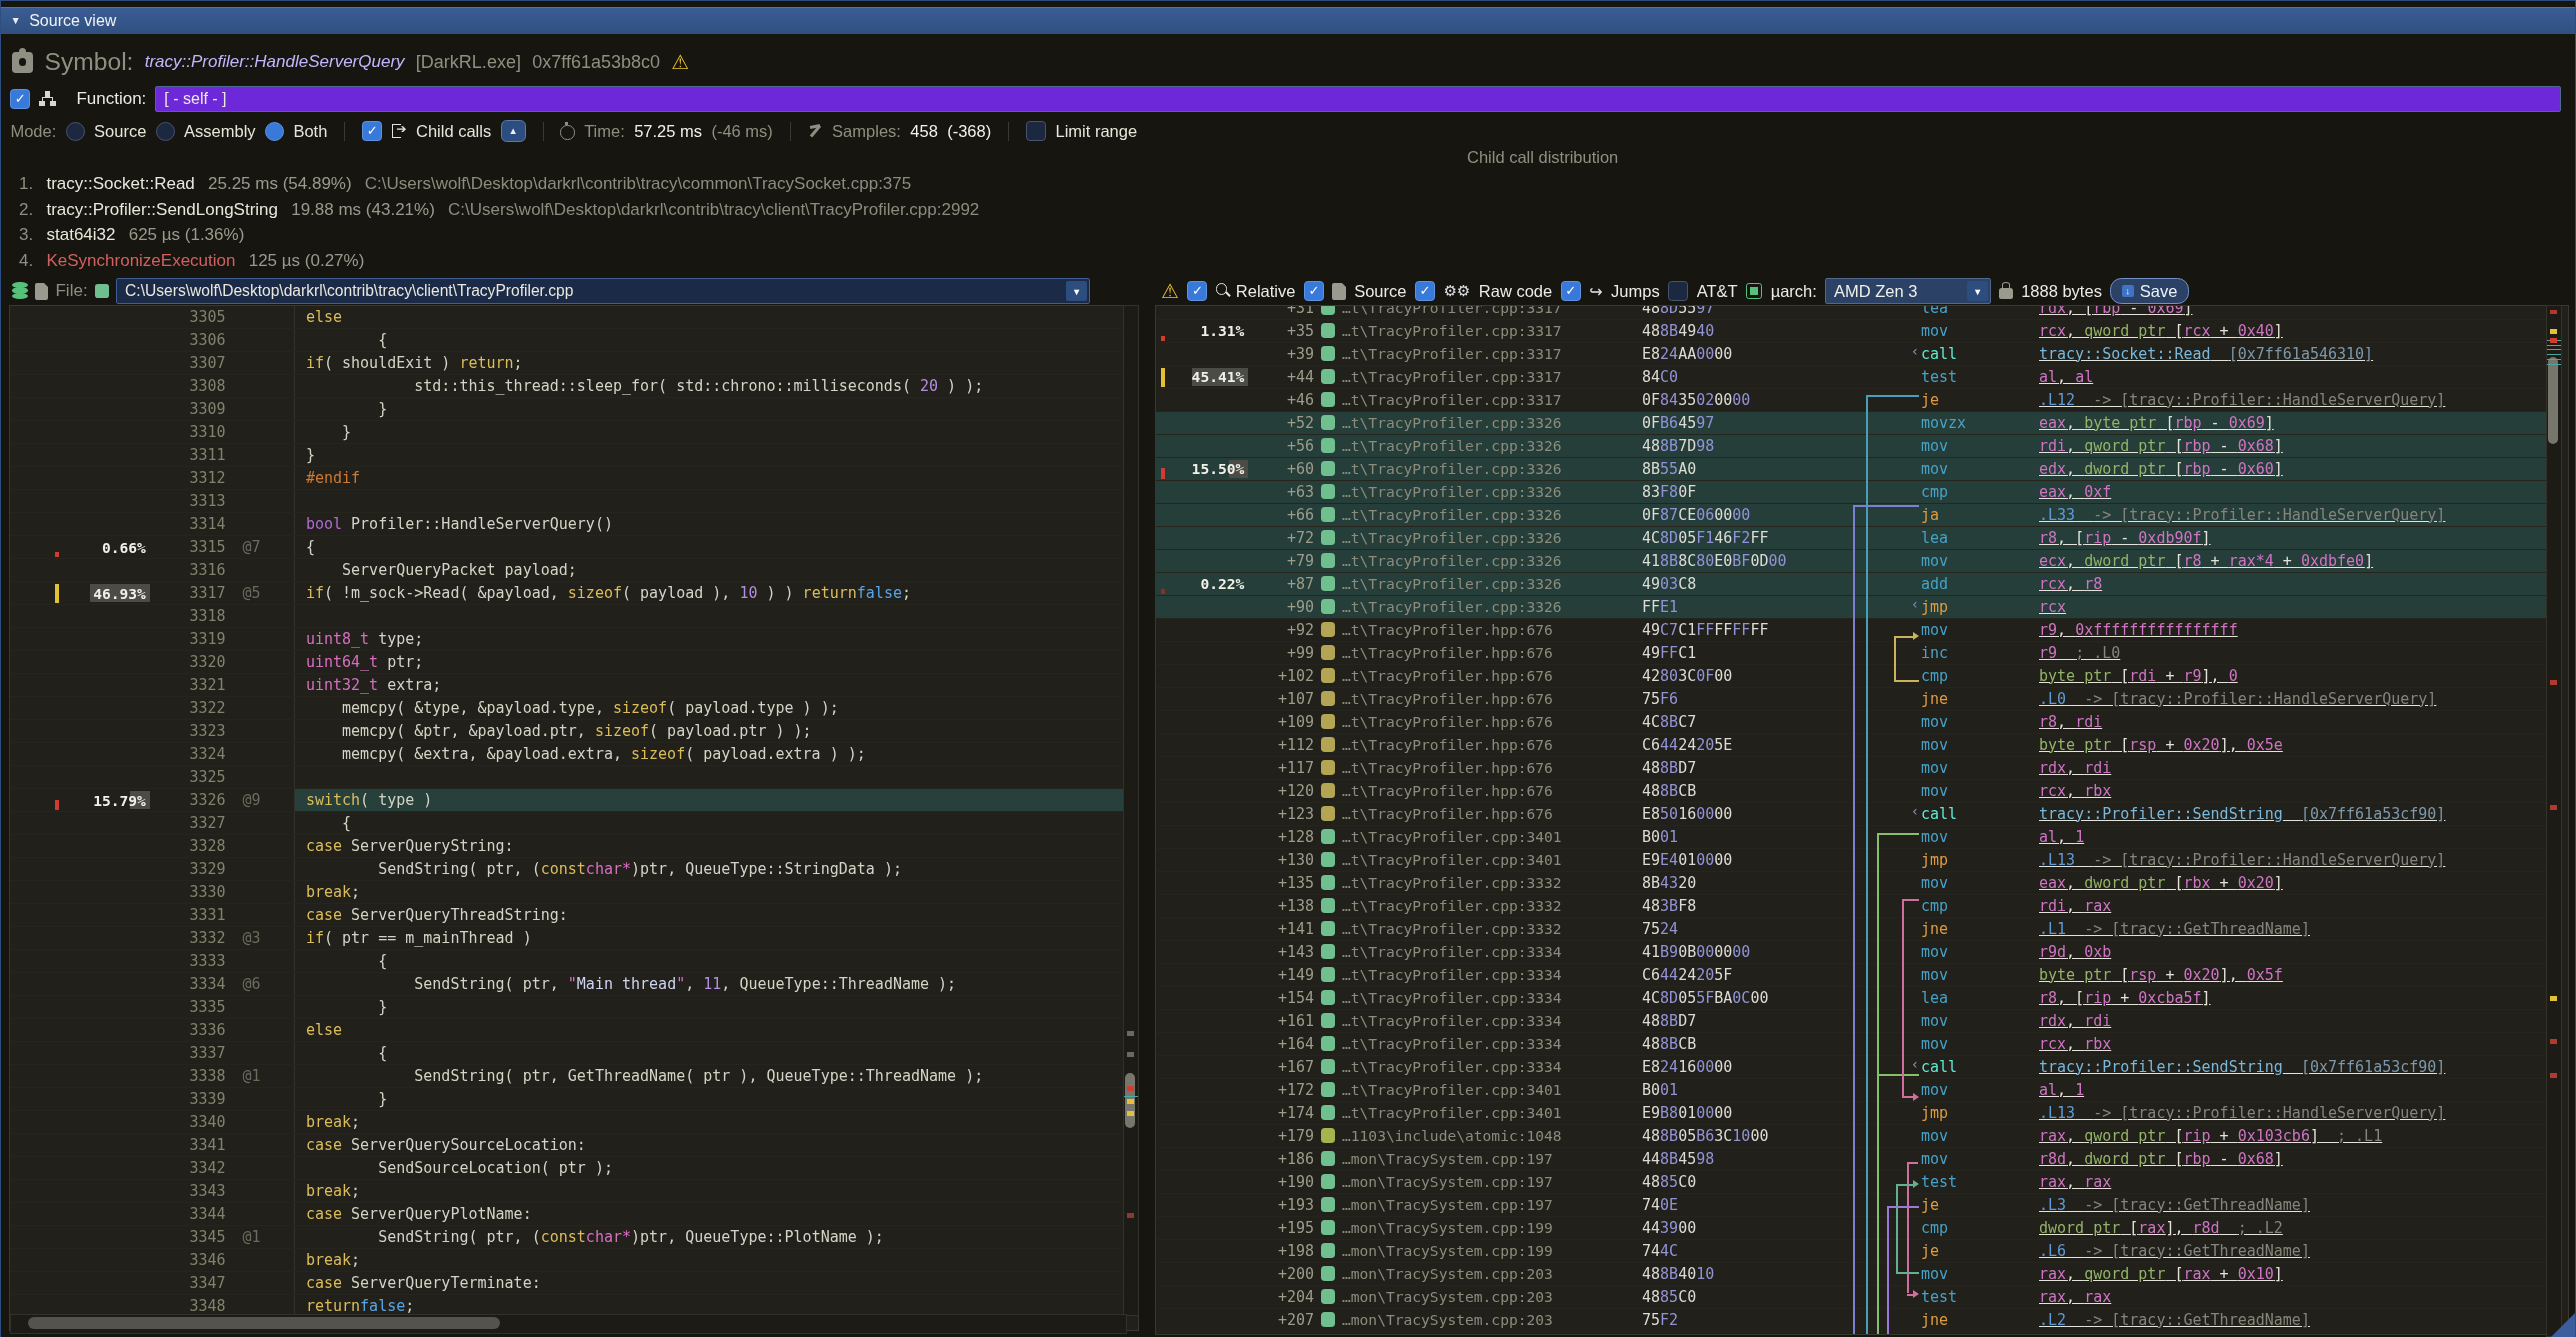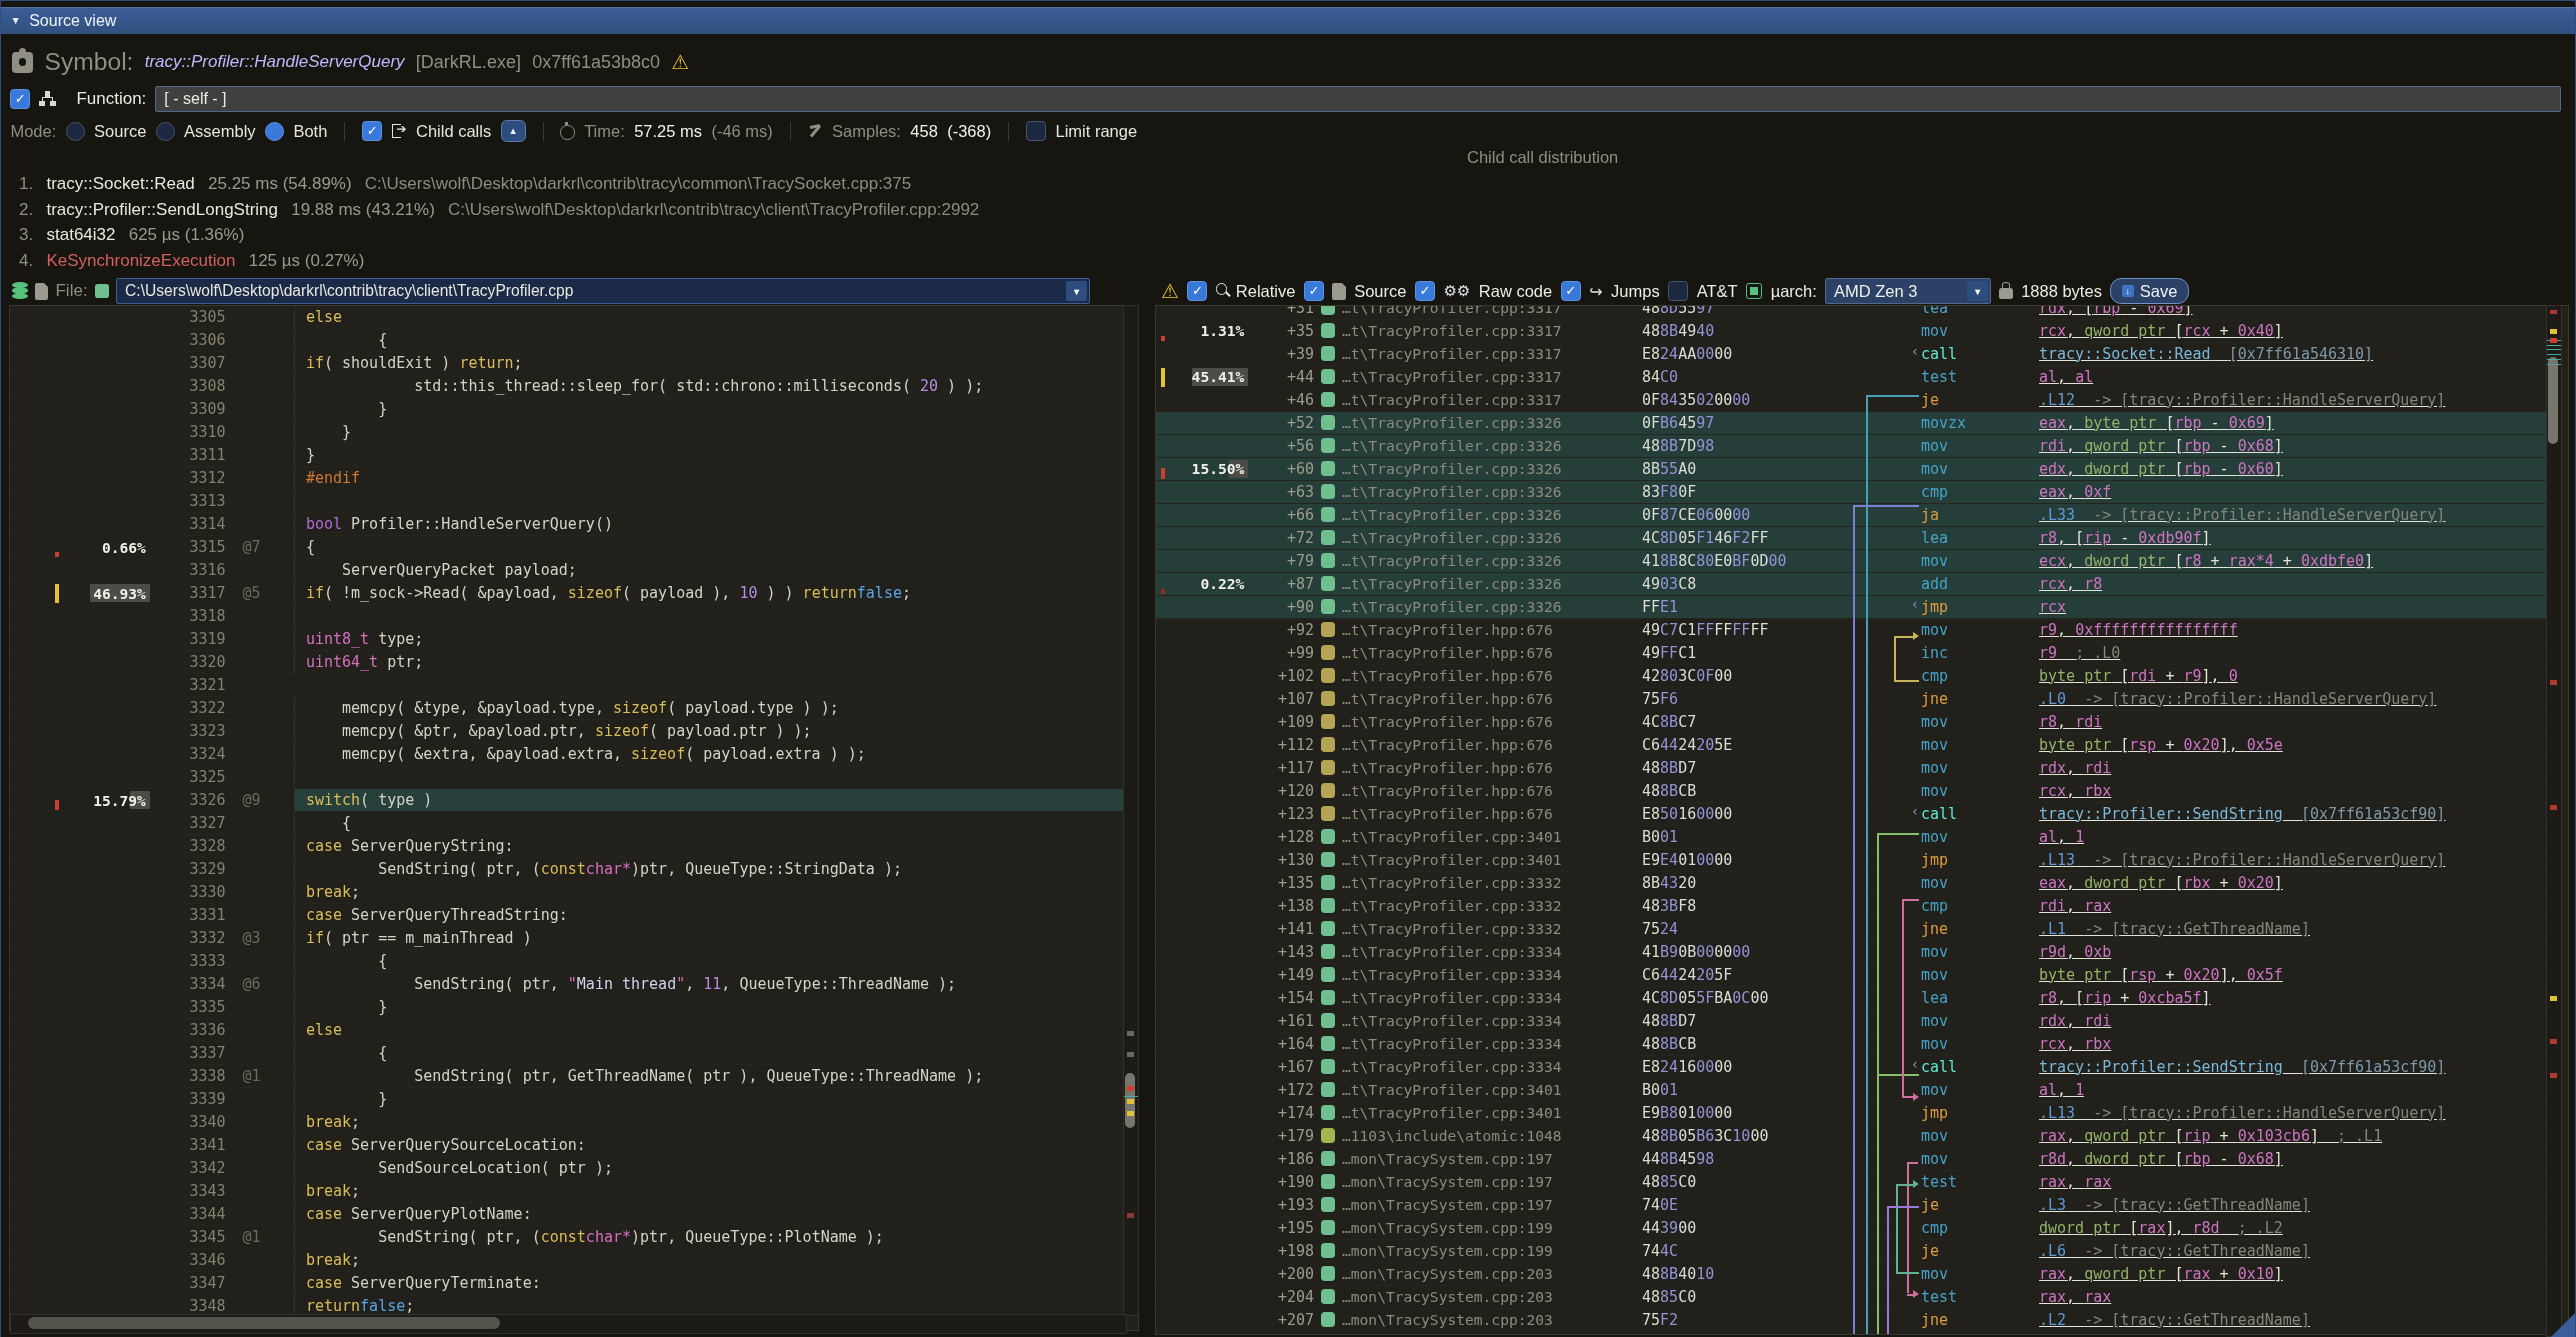--- a/index.html
+++ b/index.html
@@ -20,21 +20,21 @@
   #funcrow{position:absolute;left:9.4px;top:85px;right:14px;height:25.5px;display:flex;align-items:center;gap:8.5px;}
   .cb{width:18px;height:18px;border-radius:3.8px;background:#3879d9;border:0.9px solid #5e93e2;color:#fff;font-size:13.2px;line-height:18px;text-align:center;flex:0 0 auto;}
   .cb.off{background:#1c2740;border:0.9px solid #46546f;color:transparent;}
   .treeicon{width:17px;height:15px;position:relative;}
   .treeicon i{position:absolute;width:5.7px;height:5.7px;background:#d8d8d0;}
   .treeicon i:nth-child(1){left:5.7px;top:0;}
   .treeicon i:nth-child(2){left:0;bottom:0;}
   .treeicon i:nth-child(3){right:0;bottom:0;}
   .treeicon:after{content:"";position:absolute;left:2.8px;right:2.8px;top:5.7px;height:3.8px;border-left:1.9px solid #d8d8d0;border-right:1.9px solid #d8d8d0;border-top:1.9px solid #d8d8d0;}
   .func-label{font-size:17px;color:#ecece2;margin-left:12px;}
-  #funccombo{flex:1;height:23.6px;background:#404040;border:0.9px solid #51688f;border-radius:1.9px;display:flex;align-items:center;padding:0 8.5px;font-size:16px;color:#eceadf;}
+  #funccombo{flex:1;height:23.6px;background:#6d28d9;border:0.9px solid #51688f;border-radius:1.9px;display:flex;align-items:center;padding:0 8.5px;font-size:16px;color:#eceadf;}
   
   #moderow{position:absolute;left:9.4px;top:117px;height:26.4px;display:flex;align-items:center;gap:9.4px;font-size:16.5px;color:#e6e6da;}
   .dimlab{color:#8f8f80;}
   .radio{width:17px;height:17px;border-radius:50%;background:#1c2740;border:0.9px solid #46546f;}
   .radio.on{background:#3879d9;border:0.9px solid #5e93e2;}
   .vsep{width:0.9px;height:19px;background:#3a3a32;margin:0 7.6px;}
   .upbtn{width:23px;height:20px;background:#2d4d80;border:0.9px solid #5b7aa8;border-radius:5.7px;color:#e8eef6;font-size:9.4px;text-align:center;line-height:20px;}
   .ccicon{width:15px;height:14px;position:relative;}
   .ccicon:before{content:"";position:absolute;left:0;top:0;bottom:0;width:8.5px;border:1.9px solid #dfe3ea;border-right:none;}
   .ccicon:after{content:"➔";position:absolute;left:4.7px;top:-1.9px;color:#dfe3ea;font-size:12.3px;}
@@ -359,20 +359,21 @@
         <div class="srow">
           <div class="c-pct"></div>
           <div class="c-num">3320</div>
           <div class="c-at"></div>
           <div class="c-code">    <span class="tk-t">uint64_t</span> ptr;</div>
         </div>
         <div class="srow">
           <div class="c-pct"></div>
           <div class="c-num">3321</div>
           <div class="c-at"></div>
+          <div class="c-code">    <span class="tk-t">uint32_t</span> extra;</div>
         </div>
         <div class="srow">
           <div class="c-pct"></div>
           <div class="c-num">3322</div>
           <div class="c-at"></div>
           <div class="c-code">    memcpy( &amp;type, &amp;payload.type, <span class="tk-k">sizeof</span>( payload.type ) );</div>
         </div>
         <div class="srow">
           <div class="c-pct"></div>
           <div class="c-num">3323</div>

